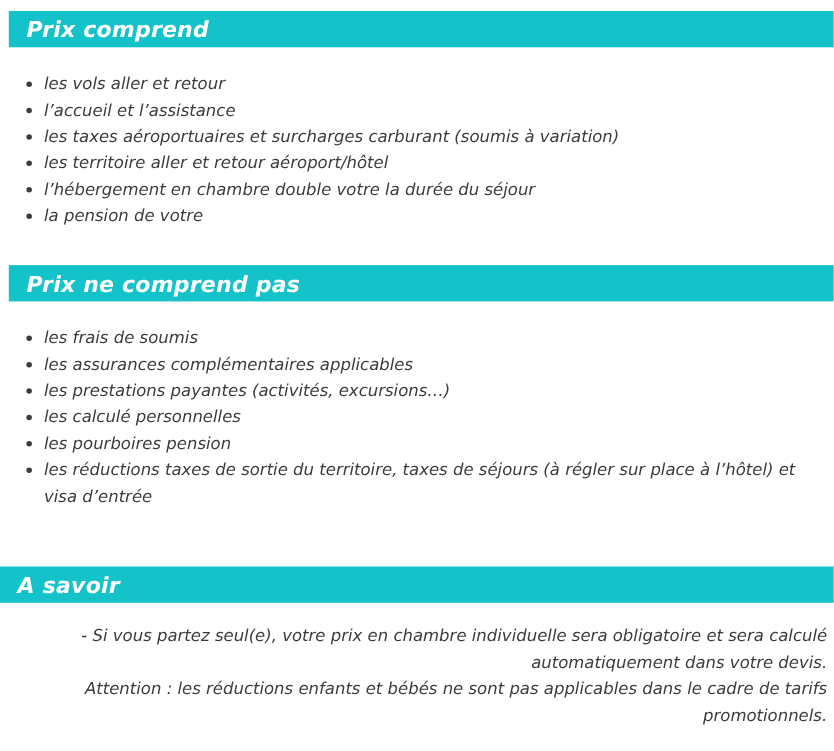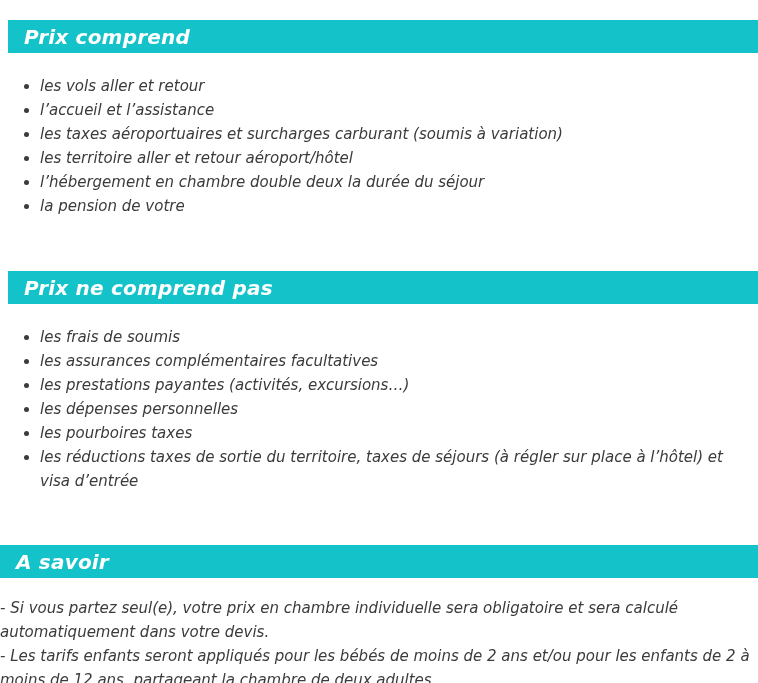--- a/index.html
+++ b/index.html
@@ -23,22 +23,22 @@
     padding-left: 16px;
   }
   .section-bar.inset { margin-left: 8px; }
   .section-title {
     color: #ffffff;
     font-size: 20px;
     font-weight: bold;
     font-style: italic;
     letter-spacing: 0.2px;
   }
-  .bar-1 { margin-top: 20px; }
-  .bar-2 { margin-top: 53px; align-items: center; }
+  .bar-1 { margin-top: 10px; }
+  .bar-2 { margin-top: 33px; align-items: center; }
   .bar-3 { margin-top: 52px; }
   ul.bullet-list {
     list-style: disc;
     margin-top: 21px;
     margin-left: 40px;
     margin-right: 32px;
     color: #3b3b3b;
   }
   ul.bullet-list li {
     font-size: 15px;
@@ -48,53 +48,53 @@
   }
   .notes {
     margin-top: 18px;
     padding-right: 6px;
     color: #3b3b3b;
   }
   .notes p {
     font-size: 15px;
     font-style: italic;
     line-height: 24px;
+    text-align: right;
   }
 </style>
 </head>
 <body>
 
 <div class="page">
 
   <div class="section-bar inset bar-1">
     <span class="section-title">Prix comprend</span>
   </div>
   <ul class="bullet-list">
     <li>les vols aller et retour</li>
     <li>l’accueil et l’assistance</li>
     <li>les taxes aéroportuaires et surcharges carburant (soumis à variation)</li>
     <li>les territoire aller et retour aéroport/hôtel</li>
-    <li>l’hébergement en chambre double deux la durée du séjour</li>
+    <li>l’hébergement en chambre double votre la durée du séjour</li>
     <li>la pension de votre</li>
   </ul>
 
   <div class="section-bar inset bar-2">
     <span class="section-title">Prix ne comprend pas</span>
   </div>
   <ul class="bullet-list">
     <li>les frais de soumis</li>
-    <li>les assurances complémentaires facultatives</li>
+    <li>les assurances complémentaires applicables</li>
     <li>les prestations payantes (activités, excursions…)</li>
-    <li>les dépenses personnelles</li>
-    <li>les pourboires taxes</li>
+    <li>les calculé personnelles</li>
+    <li>les pourboires pension</li>
     <li>les réductions taxes de sortie du territoire, taxes de séjours (à régler sur place à l’hôtel) et visa d’entrée</li>
   </ul>
 
   <div class="section-bar bar-3">
     <span class="section-title">A savoir</span>
   </div>
   <div class="notes">
     <p>- Si vous partez seul(e), votre prix en chambre individuelle sera obligatoire et sera calculé automatiquement dans votre devis.</p>
-    <p>- Les tarifs enfants seront appliqués pour les bébés de moins de 2 ans et/ou pour les enfants de 2 à moins de 12 ans, partageant la chambre de deux adultes.</p>
     <p>Attention : les réductions enfants et bébés ne sont pas applicables dans le cadre de tarifs promotionnels.</p>
   </div>
 
 </div>
 
 </body></html>

